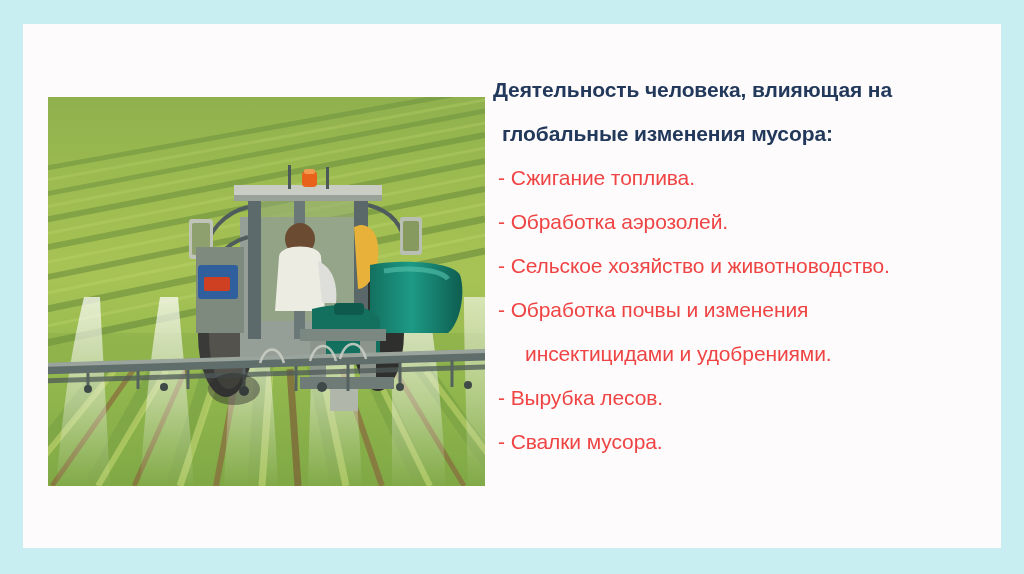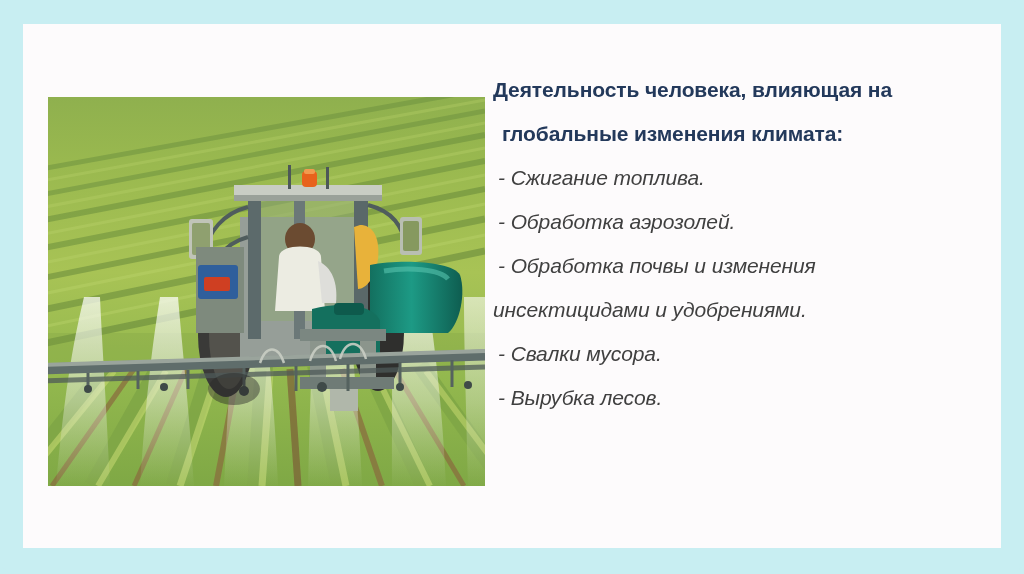--- a/index.html
+++ b/index.html
@@ -55,29 +55,28 @@
     color: #23395b;
     font-weight: bold;
     font-size: 21px;
     line-height: 44px;
     white-space: nowrap;
     letter-spacing: -0.1px;
   }
   .bullet-title.indent { padding-left: 9px; }
 
   .bullet-line {
-    color: #404040;
+    color: #ef4444;
     font-size: 21px;
     line-height: 44px;
     white-space: nowrap;
     padding-left: 5px;
     letter-spacing: -0.1px;
-    font-style: italic;
-  }
-  .bullet-line.nodash { padding-left: 0px; }
+  }
+  .bullet-line.nodash { padding-left: 0px; margin-left: 32px; }
 </style>
 </head>
 <body>
 
 <div class="slide">
 
   <div class="page-panel">
 
     <div class="photo">
       <svg class="photo-svg" viewBox="0 0 437 389" preserveAspectRatio="none">
@@ -259,33 +258,34 @@
 
           <rect x="0" y="0" width="437" height="389" fill="none"></rect>
         </g>
       </svg>
     </div>
 
     <div class="text-col">
 
       <div class="bullet-title">Деятельность человека, влияющая на</div>
 
-      <div class="bullet-title indent">глобальные изменения климата:</div>
+      <div class="bullet-title indent">глобальные изменения мусора:</div>
 
       <div class="bullet-line">- Сжигание топлива.</div>
 
       <div class="bullet-line">- Обработка аэрозолей.</div>
 
 
+      <div class="bullet-line">- Сельское хозяйство и животноводство.</div>
 
       <div class="bullet-line">- Обработка почвы и изменения</div>
 
       <div class="bullet-line nodash">инсектицидами и удобрениями.</div>
 
+      <div class="bullet-line">- Вырубка лесов.</div>
+
       <div class="bullet-line">- Свалки мусора.</div>
-
-      <div class="bullet-line">- Вырубка лесов.</div>
 
 
     </div>
 
   </div>
 </div>
 
 </body></html>

